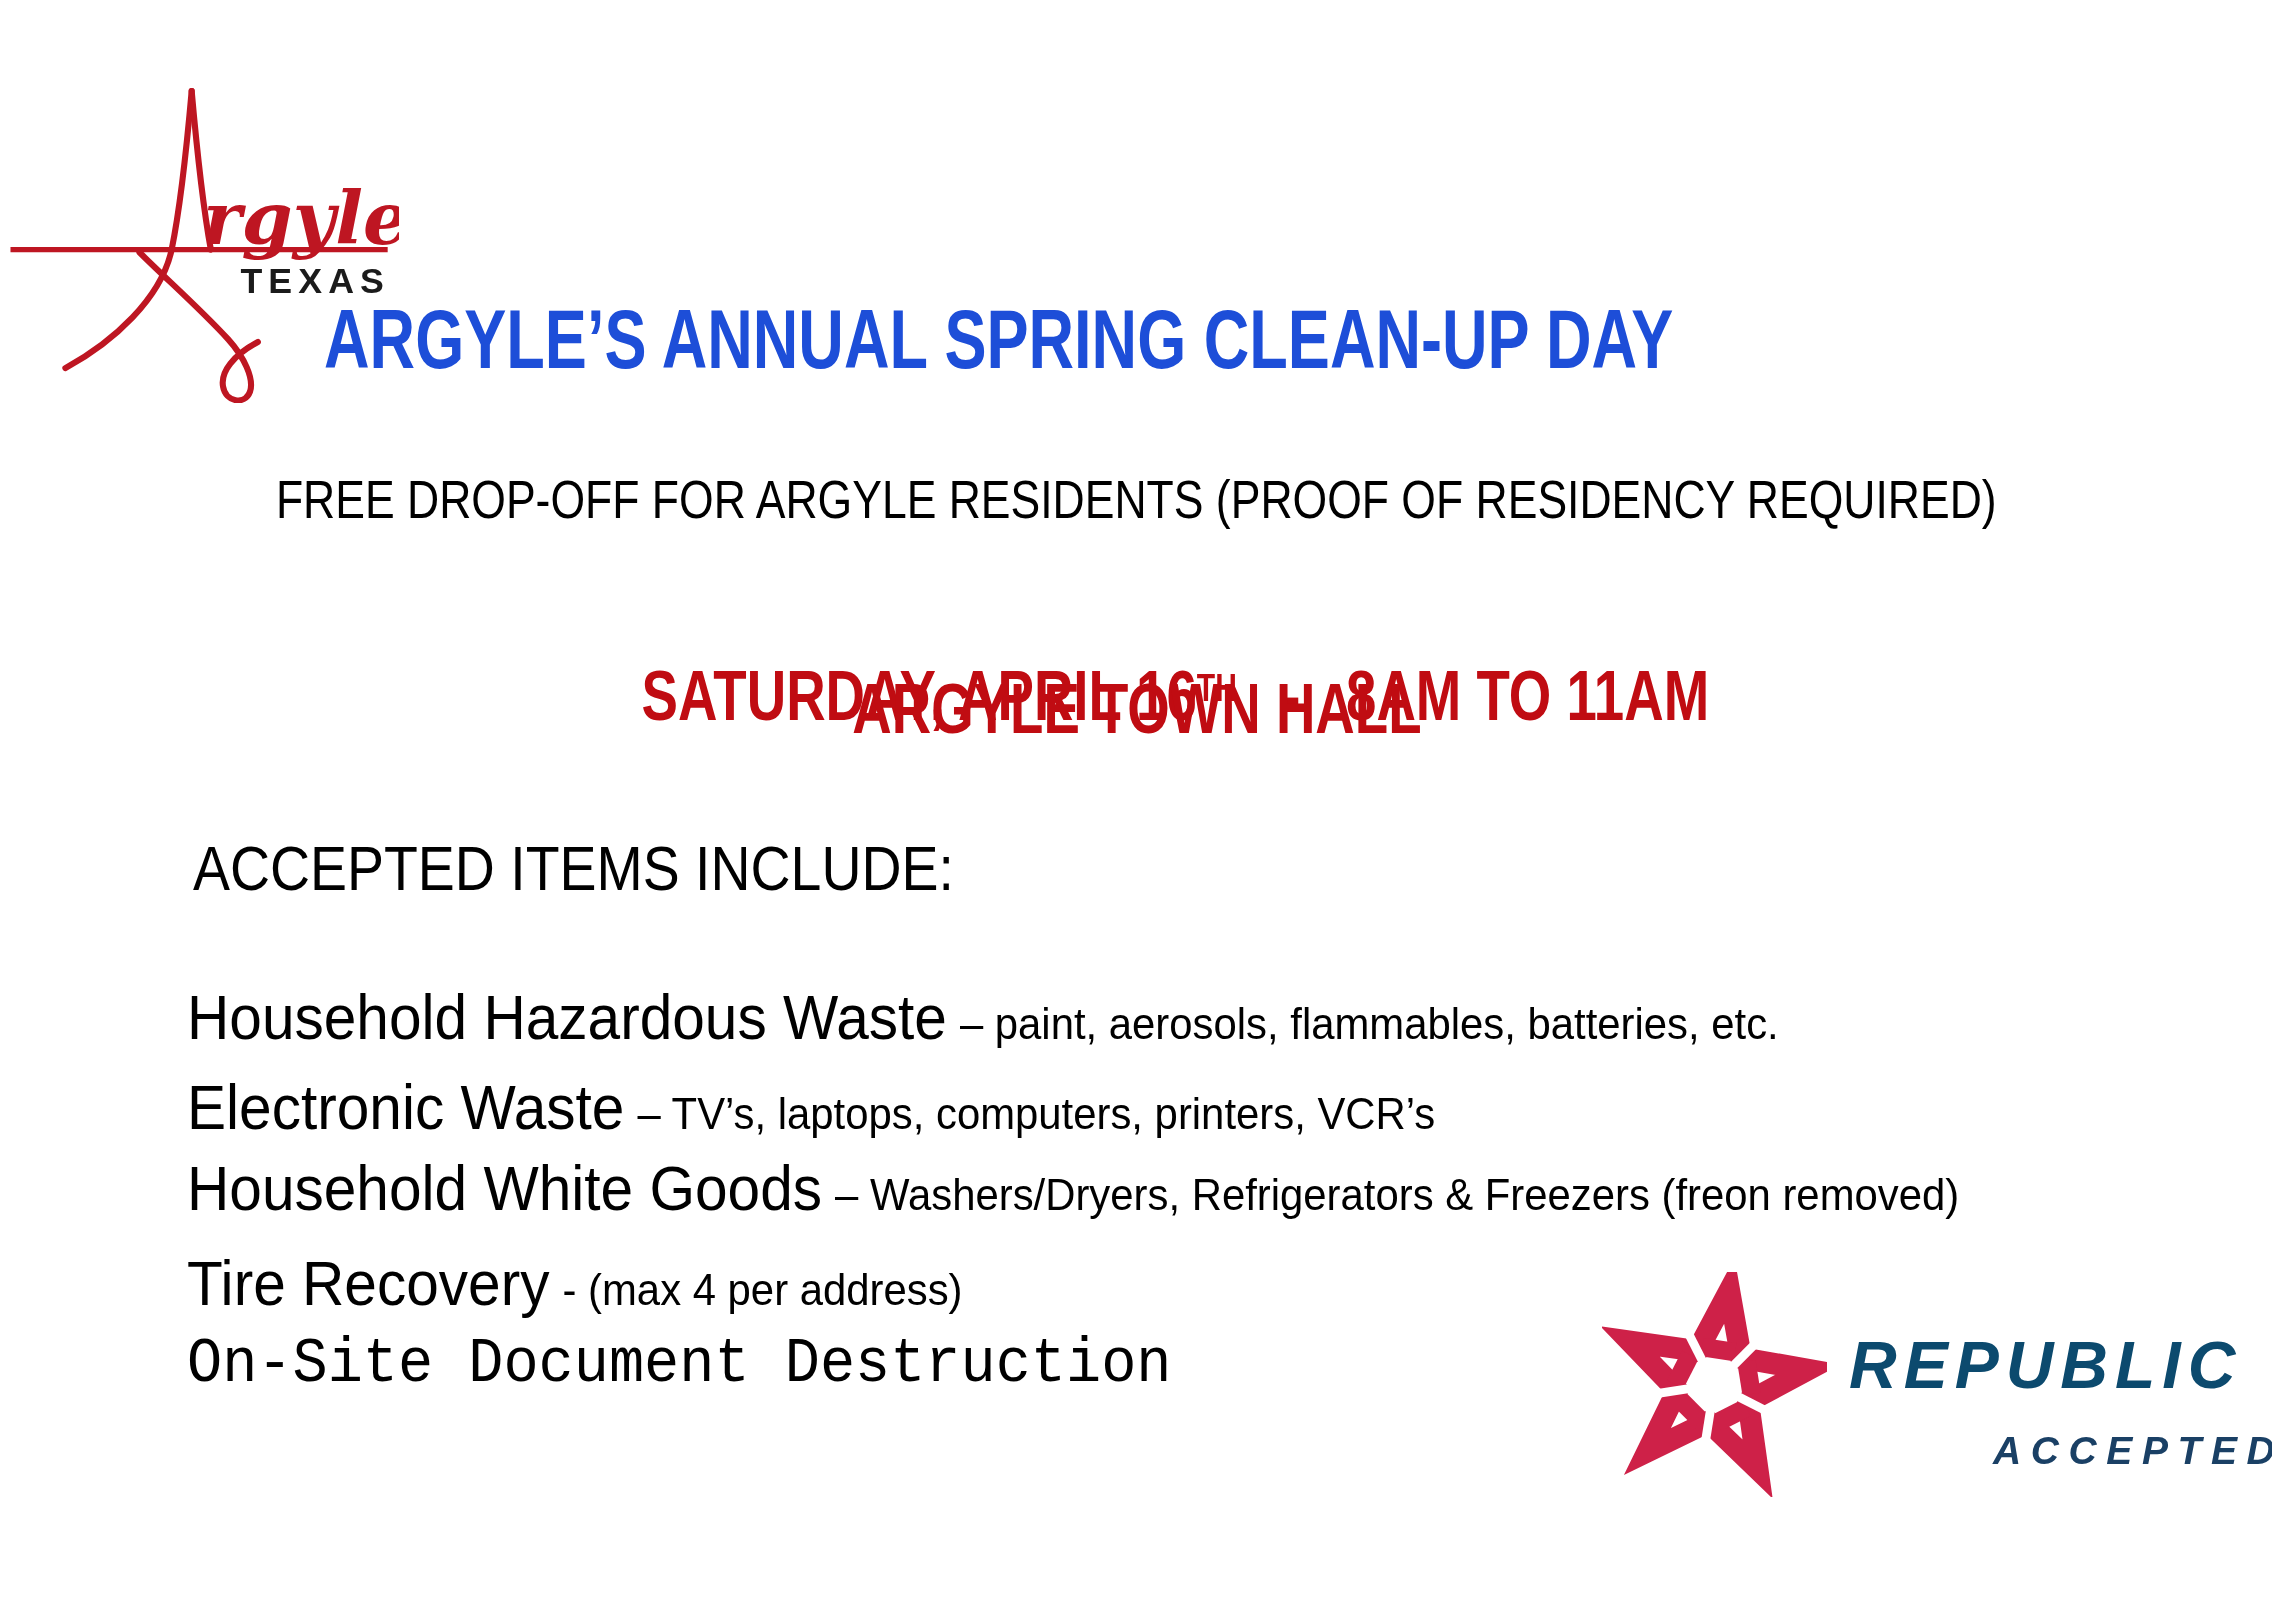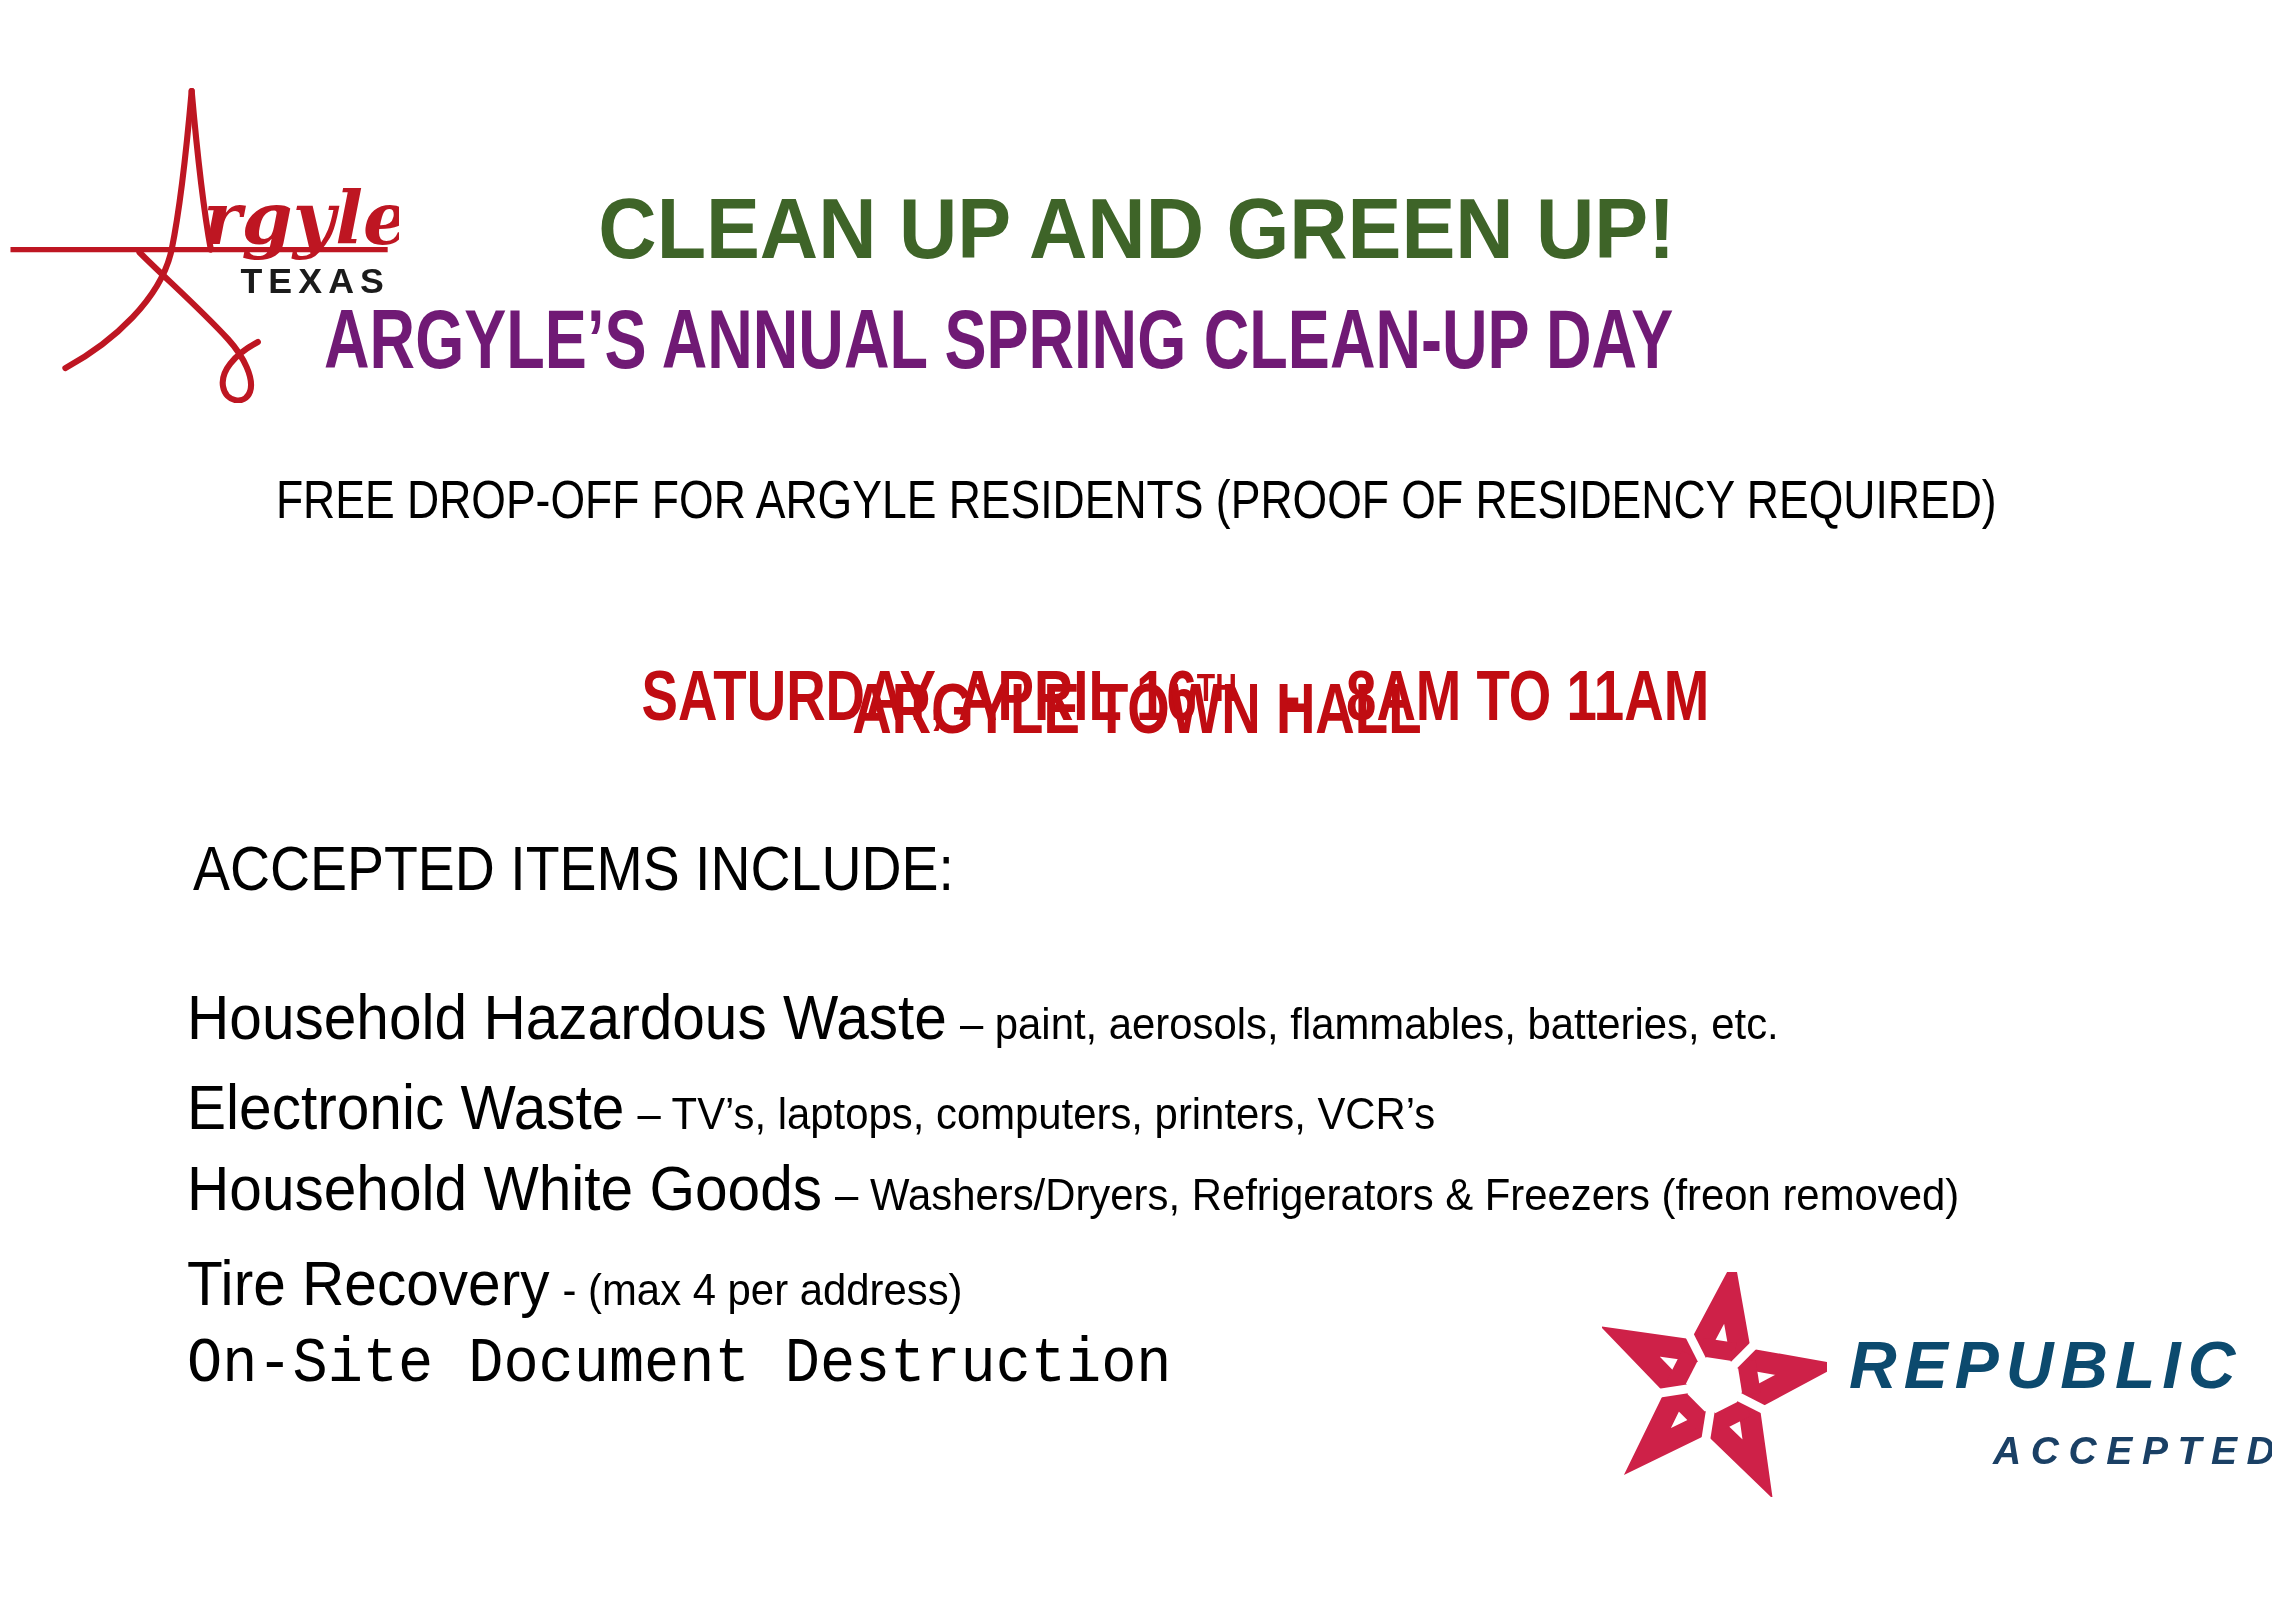--- a/index.html
+++ b/index.html
@@ -10,21 +10,21 @@
     overflow:hidden;
     font-family:"Liberation Sans", sans-serif;
   }
   .line{position:absolute;line-height:1;white-space:nowrap;}
   .cline{text-align:center;}
   .squeeze{display:inline-block;transform-origin:center top;}
   .squeezeL{display:inline-block;transform-origin:left top;}
 
   .h1{top:186px;left:0;right:0;font-size:85px;font-weight:bold;color:#3E6428;}
   .h1 .squeeze{transform:scaleX(0.95);}
-  .h2{top:298px;left:0;right:275px;font-size:83px;font-weight:bold;color:#701a75;}
+  .h2{top:298px;left:0;right:275px;font-size:83px;font-weight:bold;color:#1d4ed8;}
   .h2 .squeeze{transform:scaleX(0.76);}
   .subheader{top:473px;left:0;right:0;font-size:53px;color:#000000;}
   .subheader .squeeze{transform:scaleX(0.84);}
   .event-date{top:591px;left:0;right:0;font-size:70px;font-weight:bold;color:#C00C12;white-space:pre;}
   .event-date .squeeze{transform:scaleX(0.78);white-space:pre;}
   .event-loc{top:674px;left:0;right:0;font-size:70px;font-weight:bold;color:#C00C12;}
   .event-loc .squeeze{transform:scaleX(0.78);}
   sup.th{font-size:0.55em;vertical-align:0.5em;}
 
   .accepted-heading{top:837px;left:193px;font-size:63px;color:#000000;}
@@ -61,23 +61,20 @@
         <path d="M 212,7 C 206,75 198,145 189,189 C 177,245 122,295 67,325"></path>
         <path d="M 212,7 C 218,75 226,145 234,189"></path>
         <path d="M 152,192 C 182,222 222,257 254,292 C 272,312 284,337 279,352 C 273,368 251,364 248,346 C 245,329 260,310 288,295"></path>
         <path stroke-width="6" stroke-linecap="butt" d="M 4,189 L 437,189"></path>
       </g>
       <text class="argyle-script" x="225" y="182" fill="#BE1622">rgyle</text>
       <text class="argyle-texas" x="268" y="239" fill="#1b1b1b">TEXAS</text>
     </svg>
   </div>
 
-  <div class="line cline h1">
-    <span class="squeeze">CLEAN UP AND GREEN UP!</span>
-  </div>
   <div class="line cline h2">
     <span class="squeeze">ARGYLE’S ANNUAL SPRING CLEAN-UP DAY</span>
   </div>
 
   <div class="line cline subheader">
     <span class="squeeze">FREE DROP-OFF FOR ARGYLE RESIDENTS (PROOF OF RESIDENCY REQUIRED)</span>
   </div>
 
   <div class="line cline event-date">
     <span class="squeeze"><span>SATURDAY, APRIL 16</span><sup class="th">TH</sup><span>   -   8AM TO 11AM</span></span>

